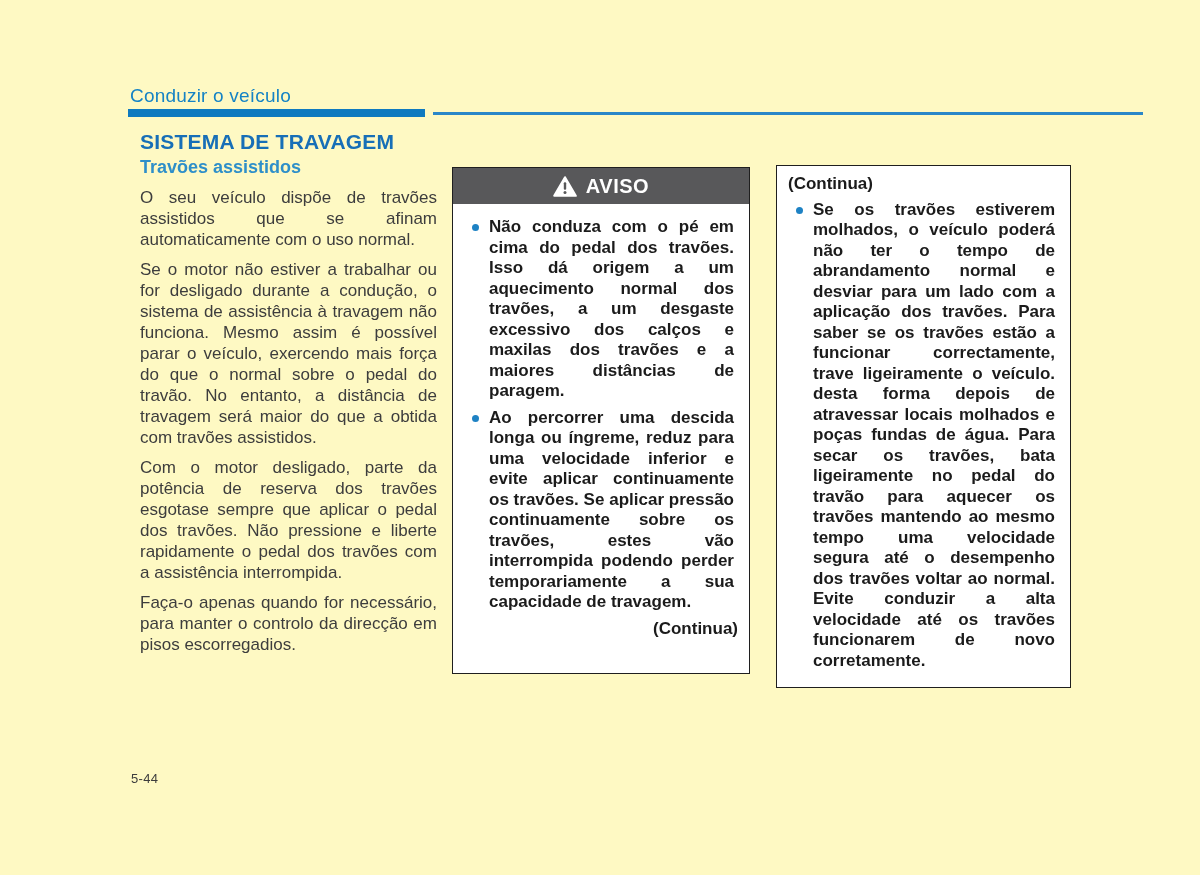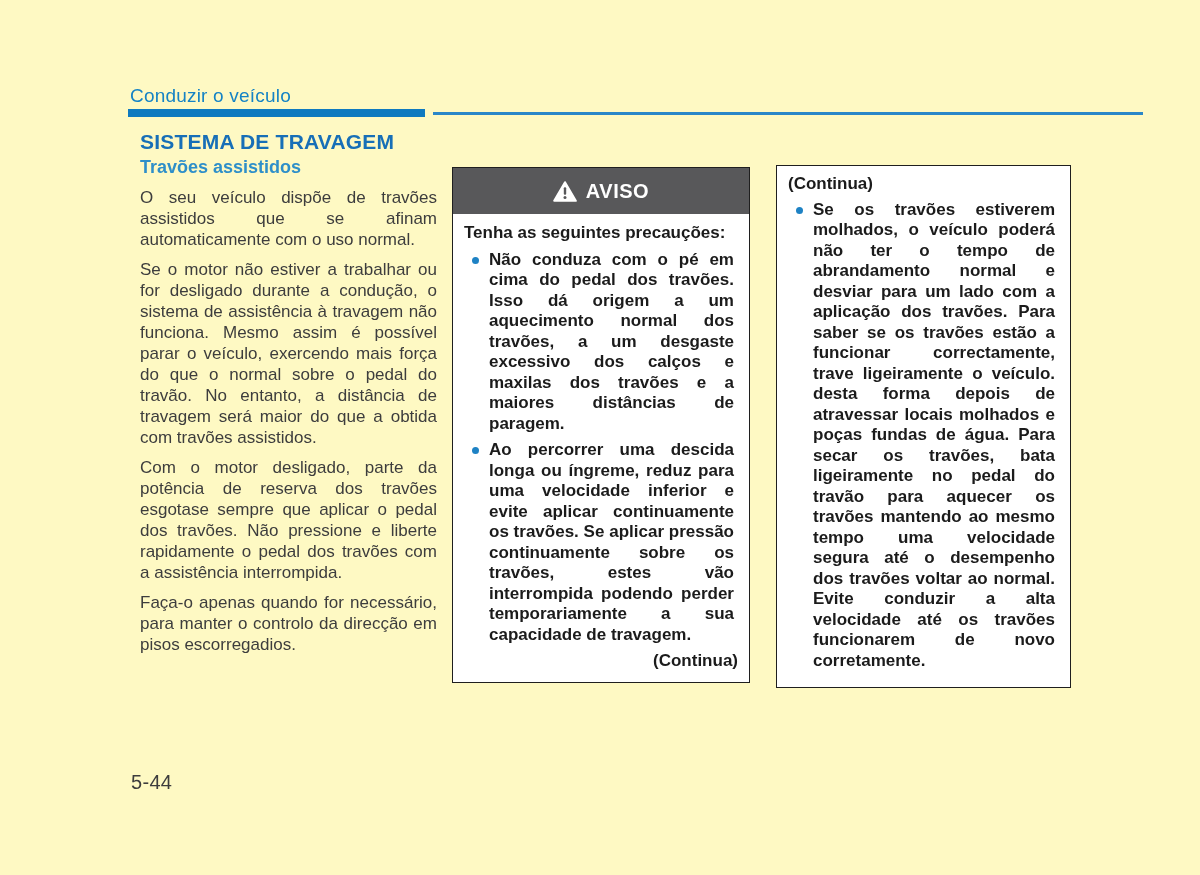--- a/index.html
+++ b/index.html
@@ -47,21 +47,21 @@
   }
   .col-left p{
     font-size:17px;line-height:21px;color:var(--body-text);
     text-align:justify;margin:0 0 9px 0;
   }
   .warnbox{
     position:absolute;left:452px;top:167px;width:298px;min-height:507px;
     border:1.5px solid #1f1f1f;background:#fff;
   }
   .warnbox .warnhead{
-    height:46px;background:var(--warning-header-bg);
+    height:36px;background:var(--warning-header-bg);
     display:flex;align-items:center;justify-content:center;gap:9px;
     color:#ffffff;font-size:20px;font-weight:bold;letter-spacing:.5px;
   }
   .warnhead svg{display:block;}
   .boxbody{
     padding:9px 11px 10px 11px;
     font-size:17px;font-weight:bold;line-height:20.5px;
     color:var(--box-text);text-align:justify;
   }
   .boxbody p.intro{margin:0 0 6px 0;}
@@ -76,21 +76,21 @@
   }
   .continua-right{text-align:right;margin-top:3px;}
   .contbox{
     position:absolute;left:776px;top:165px;width:295px;min-height:484px;
     border:1.5px solid #1f1f1f;background:#fff;
   }
   .contbox .boxbody{padding-top:8px;}
   .contbox .continua-top{margin:0 0 5px 0;text-align:left;}
   .page-number{
     position:absolute;left:131px;top:771px;
-    font-size:20px;color:var(--body-text);letter-spacing:.3px;
+    font-size:13px;color:var(--body-text);letter-spacing:.3px;
   }
 </style>
 </head>
 <body>
 
 <div class="page">
 
   <div class="breadcrumb">Conduzir o veículo</div>
   <div class="rule-thick"></div>
   <div class="rule-thin"></div>
@@ -109,21 +109,20 @@
       <span>
         <svg width="24" height="21" viewBox="0 0 24 21" aria-hidden="true">
           <path d="M12 1.2 L22.8 19.8 H1.2 Z" fill="#ffffff" stroke="#ffffff" stroke-width="2" stroke-linejoin="round"></path>
           <rect x="10.8" y="6.2" width="2.4" height="7.6" rx="1.1" fill="#58585a"></rect>
           <circle cx="12" cy="16.6" r="1.5" fill="#58585a"></circle>
         </svg>
       </span>
       <span>AVISO</span>
     </div>
     <div class="boxbody">
-      <p class="intro">Tenha as seguintes precauções:</p>
       <ul>
         <li>Não conduza com o pé em cima do pedal dos travões. Isso dá origem a um aquecimento normal dos travões, a um desgaste excessivo dos calços e maxilas dos travões e a maiores distâncias de paragem.</li>
         <li>Ao percorrer uma descida longa ou íngreme, reduz para uma velocidade inferior e evite aplicar continuamente os travões. Se aplicar pressão continuamente sobre os travões, estes vão interrompida podendo perder temporariamente a sua capacidade de travagem.</li>
       </ul>
       <p class="continua-right">(Continua)</p>
     </div>
   </div>
 
   <div class="contbox">
     <div class="boxbody">

